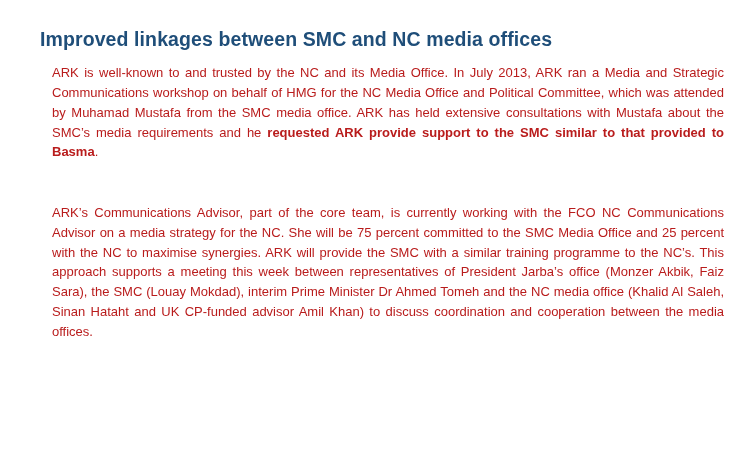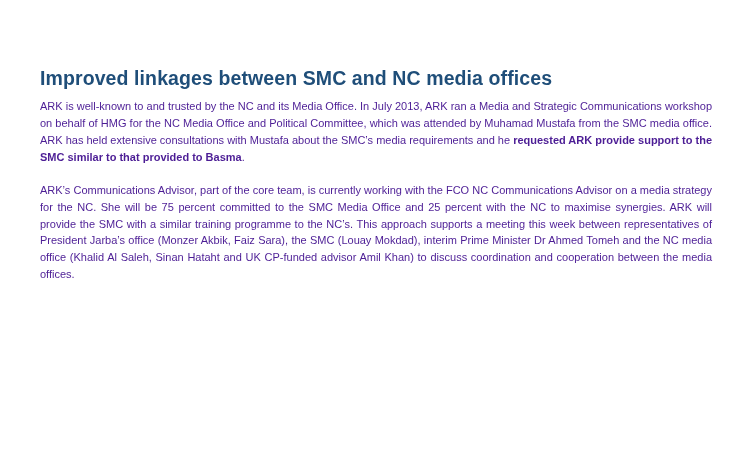--- a/index.html
+++ b/index.html
@@ -12,37 +12,37 @@
     background: #ffffff;
     font-family: "Liberation Sans", sans-serif;
     overflow: hidden;
   }
   .page {
     position: relative;
     width: 750px;
     height: 459px;
     background: #ffffff;
     box-sizing: border-box;
-    padding: 66px 40px 0 40px;
+    padding: 27px 40px 0 40px;
   }
   .doc-title {
     color: #1f4e79;
     font-size: 19.5px;
     font-weight: bold;
     line-height: 1.25;
     margin: 0 0 8px 0;
     letter-spacing: 0.1px;
   }
   .body-text {
-    color: #4c1d95;
-    font-size: 11px;
+    color: #b91c1c;
+    font-size: 13px;
     line-height: 1.52;
     text-align: justify;
     text-justify: inter-word;
-    margin: 0;
+    margin: 12px;
     width: 672px;
   }
   .para-gap {
     height: 17px;
   }
   .body-text b {
     font-weight: bold;
   }
   .inline-seq > span {
     display: inline;

